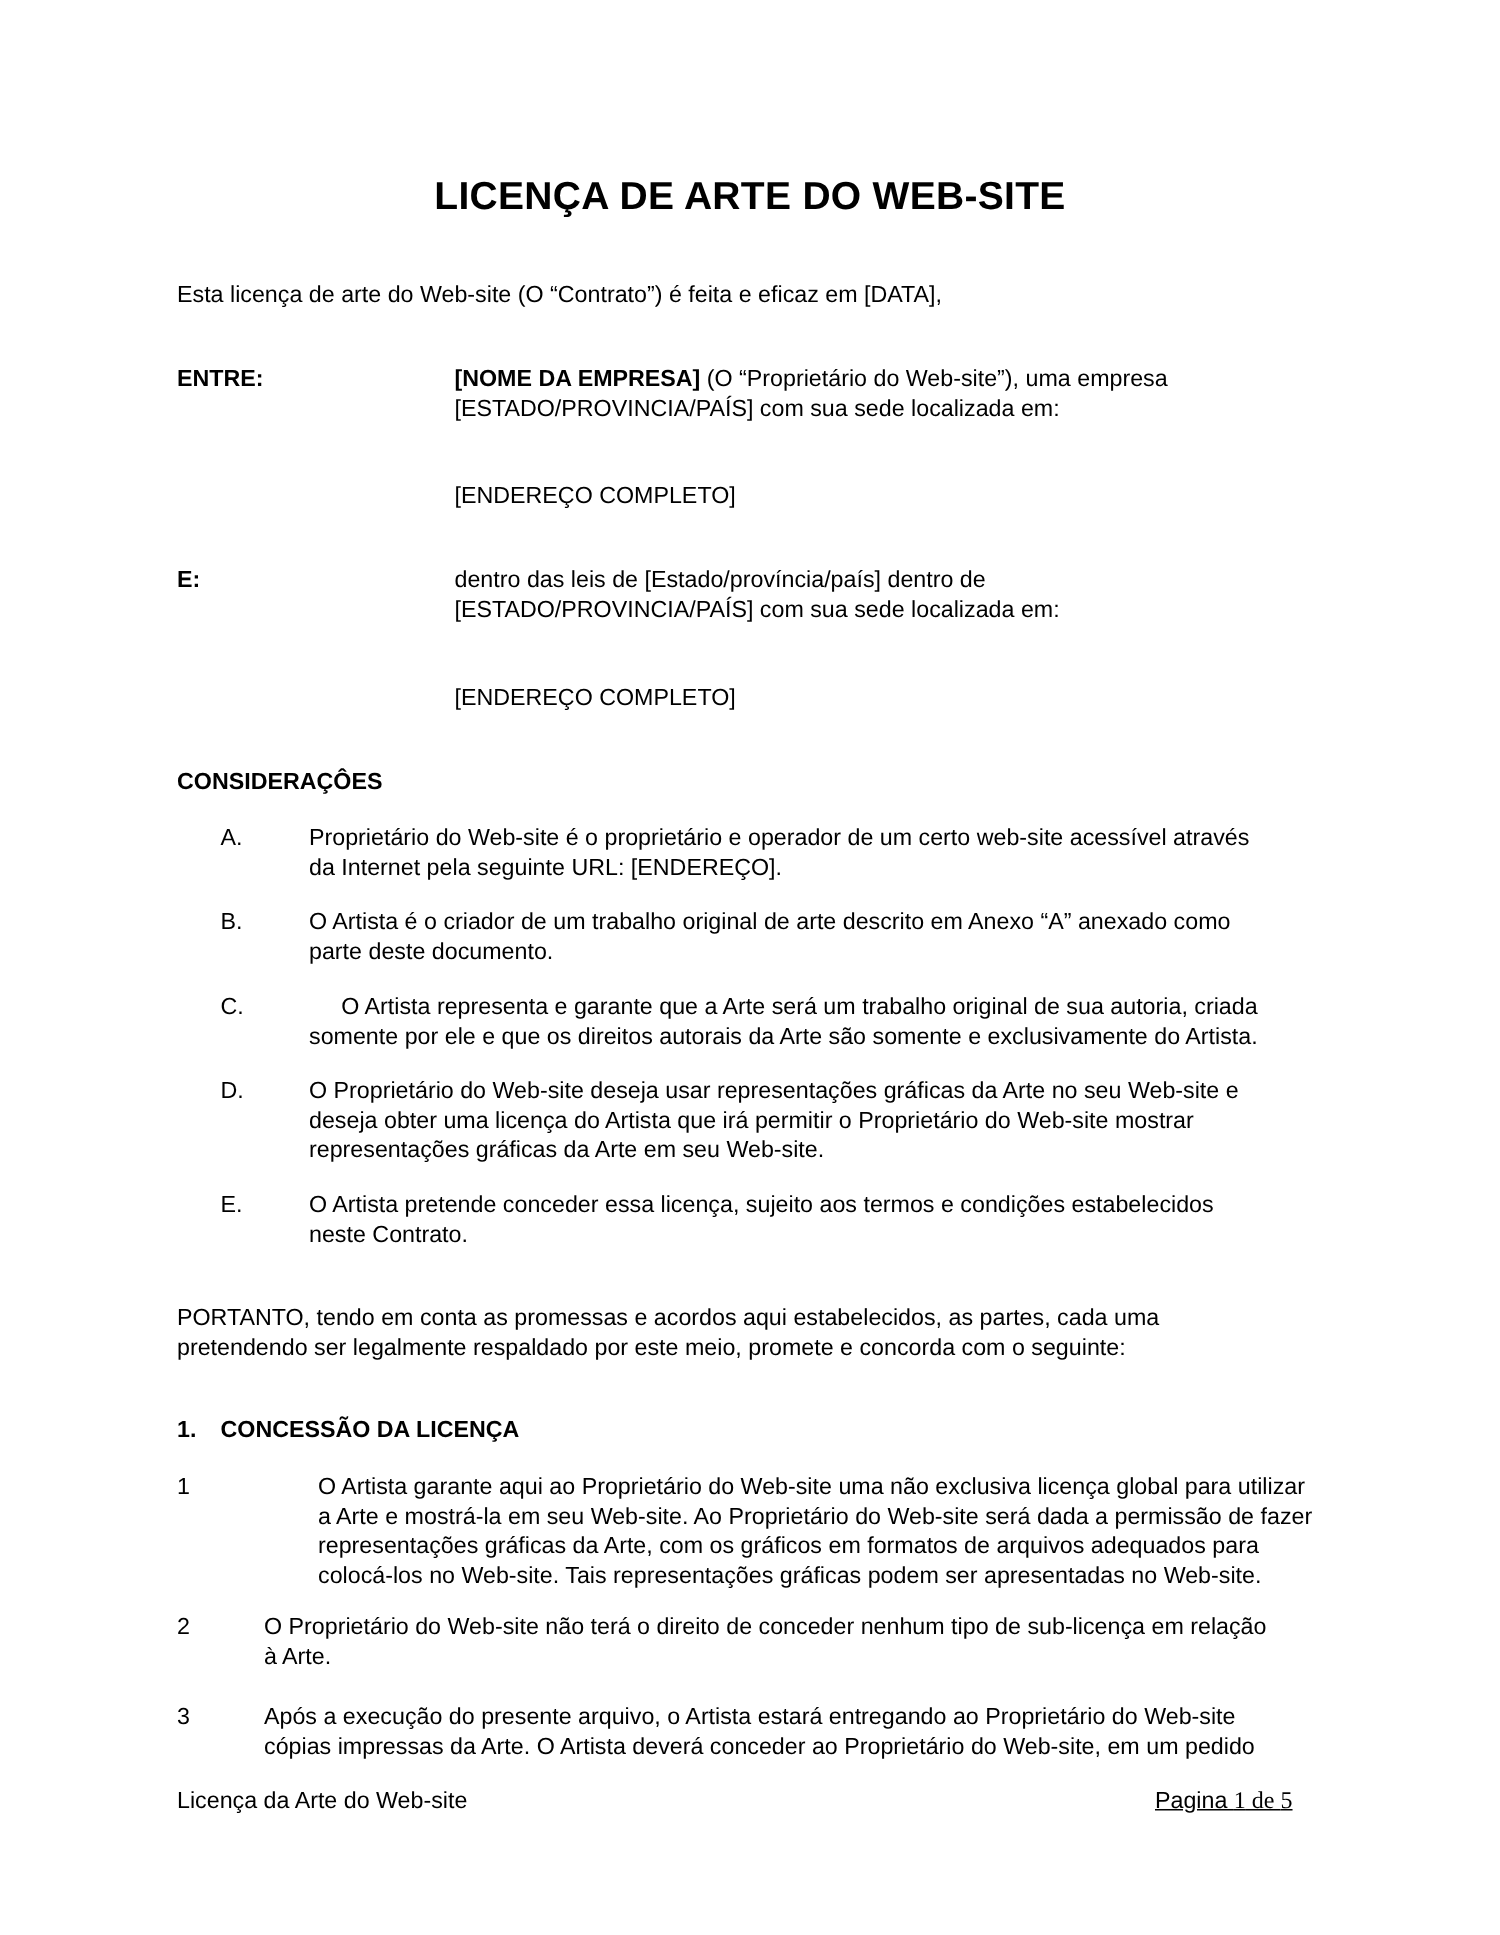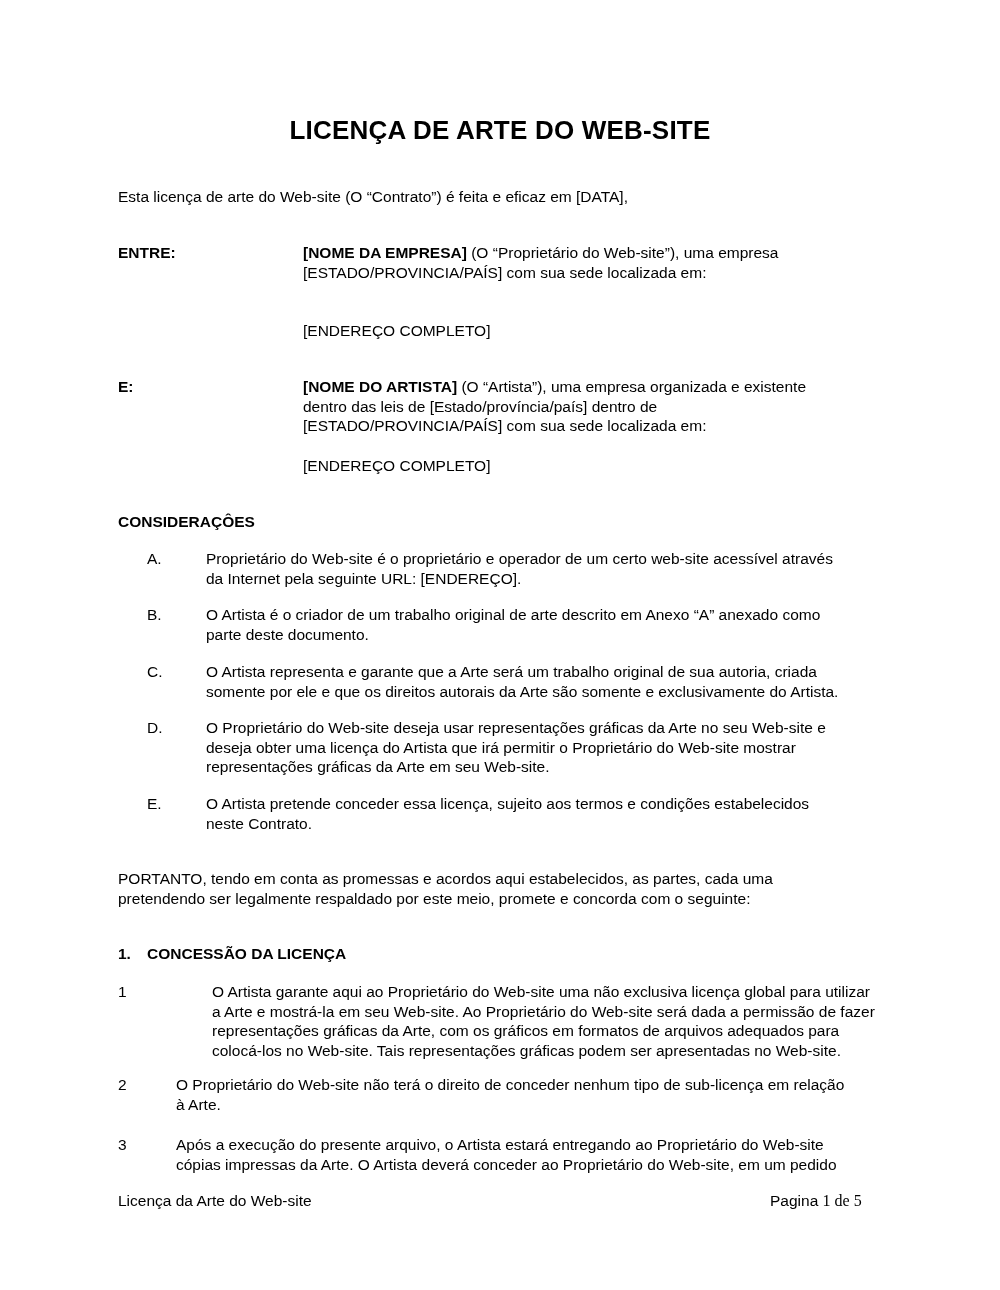--- a/index.html
+++ b/index.html
@@ -29,42 +29,41 @@
 
   <div class="abs line bold" style="left:118px; top:243px;">ENTRE:</div>
   <div class="abs block" style="left:303px; top:243px;">
     <div class="line"><span class="bold">[NOME DA EMPRESA]</span><span> (O “Proprietário do Web-site”), uma empresa</span></div>
     <div class="line">[ESTADO/PROVINCIA/PAÍS] com sua sede localizada em:</div>
   </div>
   <div class="abs line" style="left:303px; top:321px;">[ENDEREÇO COMPLETO]</div>
 
   <div class="abs line bold" style="left:118px; top:377px;">E:</div>
   <div class="abs block" style="left:303px; top:377px;">
-    <div class="line"><span class="bold">[NOME DO ARTISTA]</span><span> (O “Artista”), uma empresa organizada e existente</span></div>
     <div class="line">dentro das leis de [Estado/província/país] dentro de</div>
     <div class="line">[ESTADO/PROVINCIA/PAÍS] com sua sede localizada em:</div>
   </div>
   <div class="abs line" style="left:303px; top:456px;">[ENDEREÇO COMPLETO]</div>
 
   <div class="abs line bold" style="left:118px; top:512px;">CONSIDERAÇÔES</div>
 
   <div class="abs line" style="left:147px; top:549px;">A.</div>
   <div class="abs block" style="left:206px; top:549px;">
     <div class="line">Proprietário do Web-site é o proprietário e operador de um certo web-site acessível através</div>
     <div class="line">da Internet pela seguinte URL:  [ENDEREÇO].</div>
   </div>
 
   <div class="abs line" style="left:147px; top:605px;">B.</div>
   <div class="abs block" style="left:206px; top:605px;">
     <div class="line">O Artista é o criador de um trabalho original de arte descrito em Anexo “A” anexado como</div>
     <div class="line">parte deste documento.</div>
   </div>
 
   <div class="abs line" style="left:147px; top:662px;">C.</div>
-  <div class="abs block" style="left:206px; top:662px;">
+  <div class="abs block" style="left:206px; top:662px;text-align:right;">
     <div class="line">O Artista representa e garante que a Arte será um trabalho original de sua autoria, criada</div>
     <div class="line">somente por ele e que os direitos autorais da Arte são somente e exclusivamente do Artista.</div>
   </div>
 
   <div class="abs line" style="left:147px; top:718px;">D.</div>
   <div class="abs block" style="left:206px; top:718px;">
     <div class="line">O Proprietário do Web-site deseja usar representações gráficas da Arte no seu Web-site e</div>
     <div class="line">deseja obter uma licença do Artista que irá permitir o Proprietário do Web-site mostrar</div>
     <div class="line">representações gráficas da Arte em seu Web-site.</div>
   </div>
@@ -97,17 +96,17 @@
     <div class="line">à Arte.</div>
   </div>
 
   <div class="abs line" style="left:118px; top:1135px;">3</div>
   <div class="abs block" style="left:176px; top:1135px;">
     <div class="line">Após a execução do presente arquivo, o Artista estará entregando ao Proprietário do Web-site</div>
     <div class="line">cópias impressas da Arte. O  Artista deverá conceder ao Proprietário do Web-site, em um pedido</div>
   </div>
 
   <div class="abs line" style="left:118px; top:1191px;">Licença da Arte do Web-site</div>
-  <div class="abs line footer-right" style="left:770px; top:1191px;">
+  <div class="abs line footer-right" style="left:770px; top:1191px;text-decoration:underline;">
     <span>Pagina </span><span class="num">1</span><span class="num"> de </span><span class="num">5</span>
   </div>
 
 </div>
 
 </body></html>

